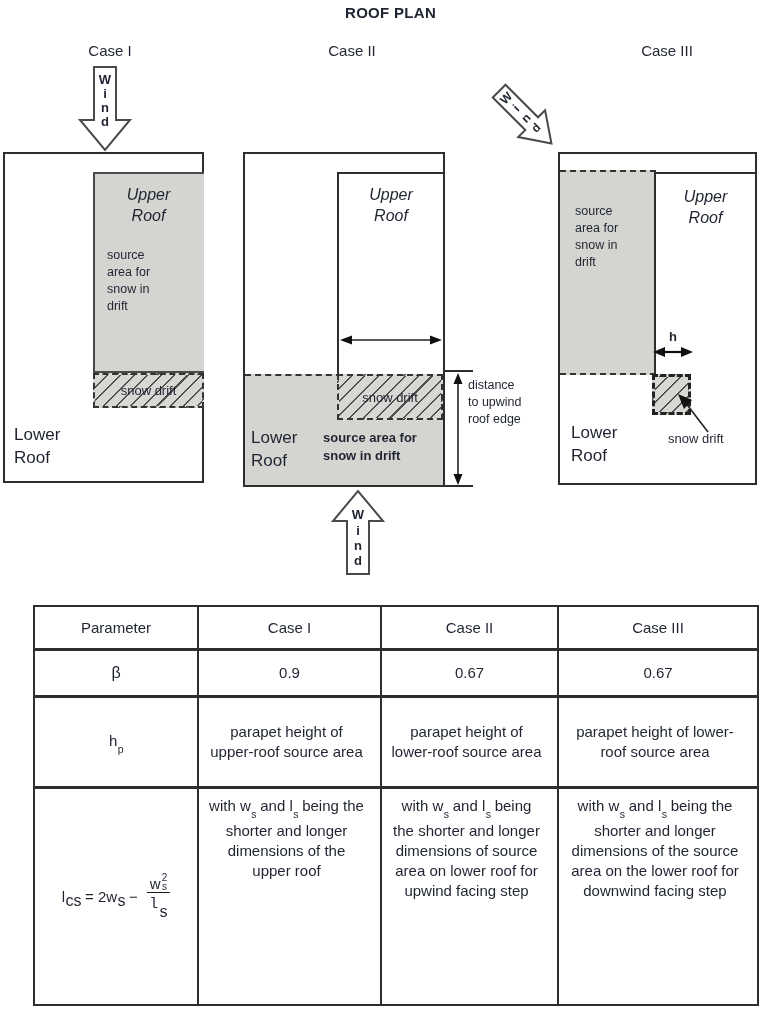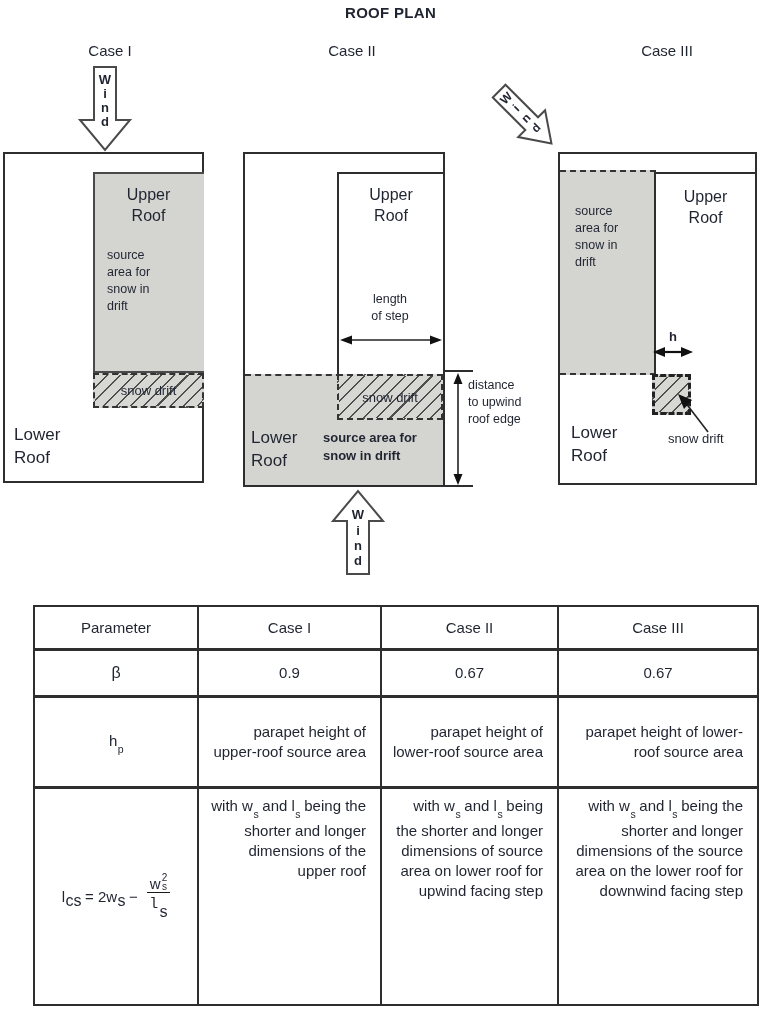--- a/index.html
+++ b/index.html
@@ -15,21 +15,21 @@
 
   .rect-outer { border:2px solid #2e2e2e; background:#fff; }
   .gray { background:#d4d4d1; }
   .hatch {
     background: repeating-linear-gradient(135deg, rgba(0,0,0,0) 0 8px, #4e4e4e 8px 9.5px), #d7d7d3;
   }
   .drift-box { border:2px dashed #333; display:flex; align-items:center; justify-content:center; font-size:13px; }
   .drift-box-sq { border:3px dashed #222; }
 
   .roof-big { font-size:17px; line-height:23px; }
-  .roof-mid { font-size:16px; line-height:21px; }
+  .roof-mid { font-size:16px; line-height:21px;font-style:italic; }
   .small-note { font-size:12.5px; line-height:17px; }
   .mid-note { font-size:13px; line-height:18px; }
 
   .hline { background:#2e2e2e; height:2px; }
 
   .upper-box-ii { border-left:2px solid #2e2e2e; border-top:2px solid #2e2e2e; }
   .gray-ii { border-top:2px dashed #333; }
   .gray-iii { border-top:2px dashed #333; border-right:2px solid #2e2e2e; border-bottom:2px dashed #333; }
 
   svg text { fill:#1f2430; font-family:"Liberation Sans","DejaVu Sans",sans-serif; font-weight:bold; }
@@ -40,21 +40,21 @@
 
   
   .ptable { border-collapse:collapse; border:2px solid #14532d; table-layout:fixed; font-size:15px; }
   .ptable td { border:2px solid #2e2e2e; vertical-align:middle; }
   .ptable tr.hrow td, .ptable tr.brow td, .ptable tr.hprow td { border-bottom:3px solid #2e2e2e; }
   .ptable td.pcell { text-align:center; }
   .ptable tr.hrow td { height:43px; text-align:center; }
   .ptable tr.brow td { height:47px; text-align:center; }
   .ptable tr.hprow td { height:91px; }
   .ptable tr.lrow td { height:218px; }
-  .ptable td.desc { text-align:right; padding:7px 14px 7px 8px; line-height:20px; }
+  .ptable td.desc { text-align:center; padding:7px 14px 7px 8px; line-height:20px; }
   .ptable tr.lrow td.desc { vertical-align:top; }
   .ptable sub { font-size:10.5px; position:relative; top:3px; left:0.5px; }
   .beta { font-size:16px; }
 
   .fx { display:inline-flex; align-items:center; font-size:15px; }
   .fx .sp { margin:0 4px; }
   .fx sub { font-size:16px; position:relative; top:5px; }
   .frac { display:inline-flex; flex-direction:column; align-items:center; margin-left:5px; }
   .frac .num { border-bottom:1.6px solid #1a1a1a; padding:0 3px 1px 3px; line-height:15px; display:inline-flex; align-items:flex-end; }
   .frac .den { line-height:23px;font-family:Liberation Mono, monospace; }
@@ -91,22 +91,20 @@
     <span>snow drift</span>
   </div>
   <div class="abs roof-big pl" style="left:14px;top:423px;">Lower
 Roof</div>
 
   <div class="abs rect-outer" style="left:243px;top:152px;width:202px;height:335px;"></div>
   <div class="abs upper-box-ii" style="left:337px;top:172px;width:108px;height:202px;"></div>
   <div class="abs roof-mid ctr pl" style="left:337px;top:184px;width:108px;">Upper
 Roof</div>
 
-  <div class="abs small-note ctr pl" style="left:338px;top:291px;width:104px;">length
-of step</div>
   <svg class="abs" style="left:338px;top:333px;" width="106" height="14" viewBox="0 0 106 14">
     <line class="thin-line" x1="10" y1="7" x2="96" y2="7"></line>
     <polygon class="head" points="2,7 14,2.5 14,11.5"></polygon>
     <polygon class="head" points="104,7 92,2.5 92,11.5"></polygon>
   </svg>
 
   <div class="abs gray gray-ii" style="left:245px;top:374px;width:198px;height:111px;"></div>
   <div class="abs hatch drift-box" style="left:337px;top:374px;width:106px;height:46px;">
     <span>snow drift</span>
   </div>

